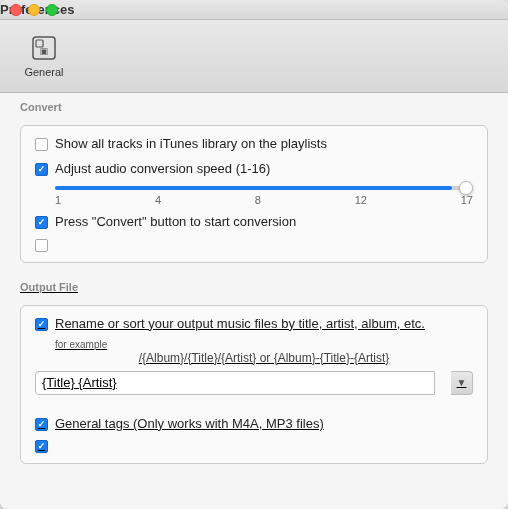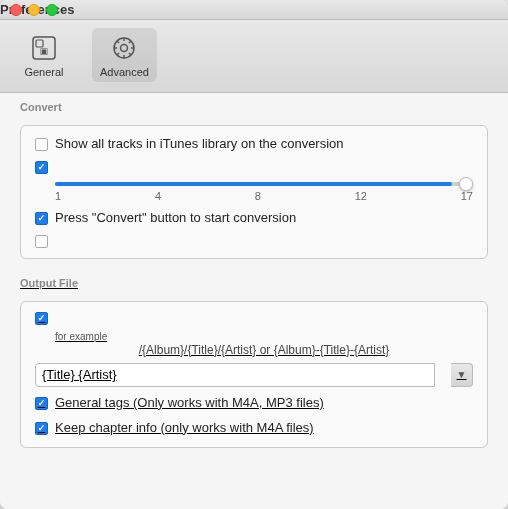--- a/index.html
+++ b/index.html
@@ -231,21 +231,21 @@
       font-size: 12px;
       color: #444;
       margin: 1px 0 6px 20px;
       text-align: center;
     }
 
     .input-row {
       display: flex;
       align-items: flex-start;
       gap: 16px;
-      margin: 6px 0 8px 0;
+      margin: 6px 0 21px 0;
     }
 
     .text-input {
       flex: 1;
       height: 24px;
       border: 1px solid #bbb;
       border-radius: 4px 0 0 4px;
       padding: 0 6px;
       font-size: 13px;
       background: white;
@@ -286,52 +286,36 @@
     <div class="toolbar-item">
       <div class="toolbar-icon">
         <svg width="28" height="28" viewBox="0 0 28 28" fill="none">
           <rect x="3" y="3" width="22" height="22" rx="3" stroke="#555" stroke-width="1.5" fill="none"></rect>
           <rect x="6" y="6" width="7" height="7" rx="1" stroke="#555" stroke-width="1.2" fill="none"></rect>
           <text x="14" y="20" font-size="9" fill="#555" text-anchor="middle">▣</text>
         </svg>
       </div>
       <span class="toolbar-label">General</span>
     </div>
-    <div class="toolbar-item active">
-      <div class="toolbar-icon">
-        <svg width="28" height="28" viewBox="0 0 28 28">
-          <circle cx="14" cy="14" r="10" stroke="#555" stroke-width="1.5" fill="none"></circle>
-          <circle cx="14" cy="14" r="3.5" stroke="#555" stroke-width="1.5" fill="none"></circle>
-          <line x1="14" y1="4" x2="14" y2="7" stroke="#555" stroke-width="1.5"></line>
-          <line x1="14" y1="21" x2="14" y2="24" stroke="#555" stroke-width="1.5"></line>
-          <line x1="4" y1="14" x2="7" y2="14" stroke="#555" stroke-width="1.5"></line>
-          <line x1="21" y1="14" x2="24" y2="14" stroke="#555" stroke-width="1.5"></line>
-          <line x1="6.93" y1="6.93" x2="9.05" y2="9.05" stroke="#555" stroke-width="1.5"></line>
-          <line x1="18.95" y1="18.95" x2="21.07" y2="21.07" stroke="#555" stroke-width="1.5"></line>
-          <line x1="21.07" y1="6.93" x2="18.95" y2="9.05" stroke="#555" stroke-width="1.5"></line>
-          <line x1="9.05" y1="18.95" x2="6.93" y2="21.07" stroke="#555" stroke-width="1.5"></line>
-        </svg>
-      </div>
-      <span class="toolbar-label">Advanced</span>
-    </div>
   </div>
 
   <div class="content">
 
     <div class="section">
       <div class="section-title">Convert</div>
       <div class="section-box">
 
         <div class="checkbox-row">
           <div class="checkbox"></div>
-          <span class="checkbox-label">Show all tracks in iTunes library on the conversion</span>
-        </div>
-
-        <div class="checkbox-row">
-          <div class="checkbox checked"></div>
+          <span class="checkbox-label">Show all tracks in iTunes library on the playlists</span>
+        </div>
+
+        <div class="checkbox-row">
+          <div class="checkbox checked"></div>
+          <span class="checkbox-label">Adjust audio conversion speed (1-16)</span>
         </div>
 
         <div class="slider-container">
           <div class="slider-track">
             <div class="slider-fill"></div>
             <div class="slider-thumb"></div>
           </div>
           <div class="slider-labels">
             <span>1</span>
             <span>4</span>
@@ -352,37 +336,37 @@
 
       </div>
     </div>
 
     <div class="section output-section">
       <div class="section-title">Output File</div>
       <div class="section-box">
 
         <div class="checkbox-row output-label-row">
           <div class="checkbox checked"></div>
+          <span class="checkbox-label">Rename or sort your output music files by title, artist, album, etc.</span>
         </div>
 
         <div class="example-text">for example</div>
         <div class="example-code">/{Album}/{Title}/{Artist} or {Album}-{Title}-{Artist}</div>
 
         <div class="input-row">
           <input type="text" class="text-input" value="{Title} {Artist}" style="">
           <div class="dropdown-btn">▼</div>
         </div>
 
         <div class="checkbox-row">
           <div class="checkbox checked"></div>
           <span class="checkbox-label">General tags (Only works with M4A, MP3 files)</span>
         </div>
 
         <div class="checkbox-row">
           <div class="checkbox checked"></div>
-          <span class="checkbox-label">Keep chapter info (only works with  M4A files)</span>
         </div>
 
       </div>
     </div>
 
   </div>
 </div>
 
 </body></html>

